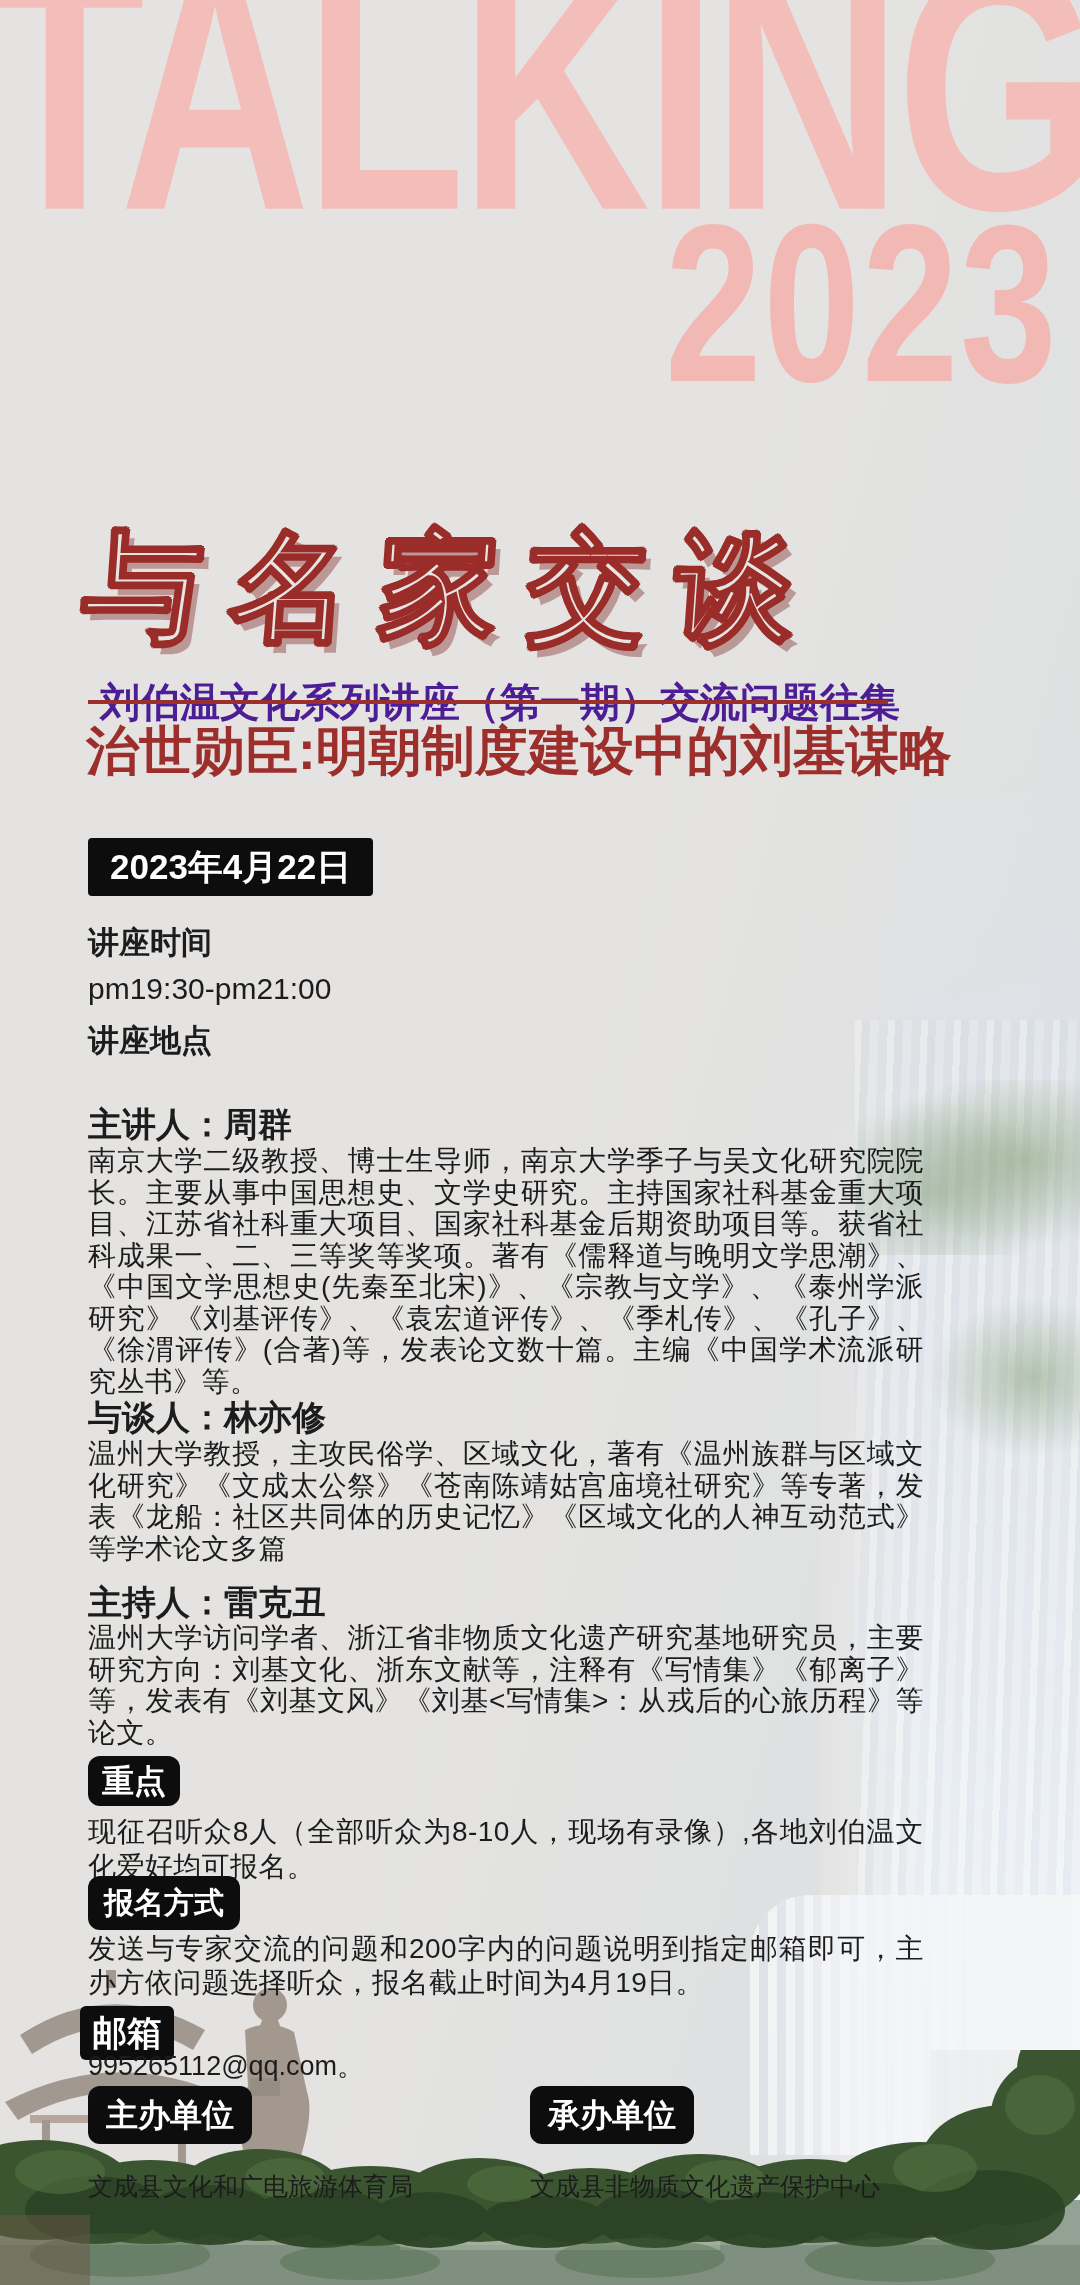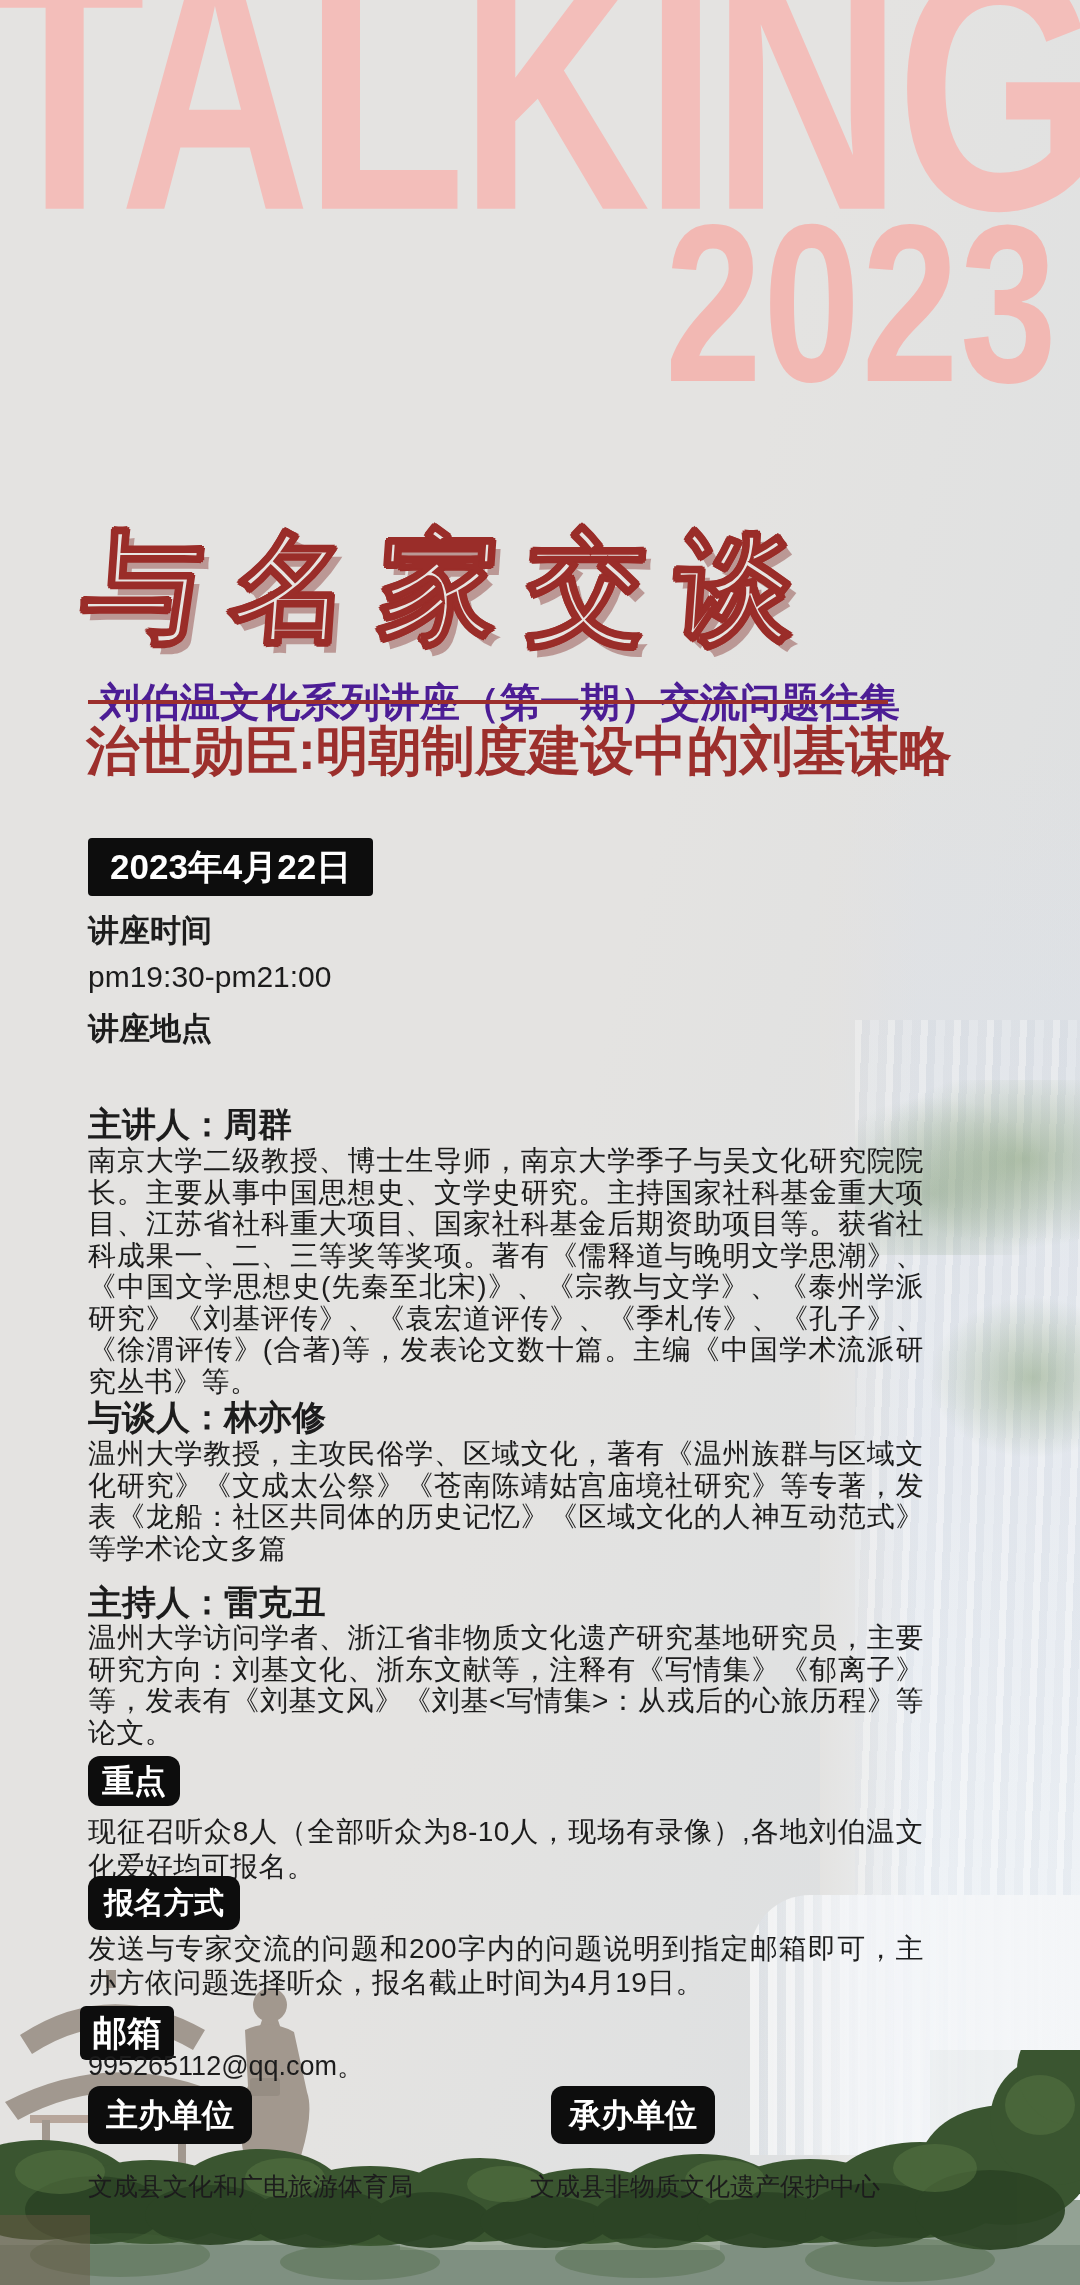--- a/index.html
+++ b/index.html
@@ -75,35 +75,35 @@
   }
   .series{ left:88px; top:675px; font-size:40px; font-weight:bold; color:#4c1d95; white-space:nowrap;margin-left:12px;}
   .underline{ left:88px; top:700px; width:800px; height:4px; background:#9c2f2c; }
   .topic{ left:86px; top:716px; font-size:53px; font-weight:bold; color:#9c2f2c; white-space:nowrap;}
   .badge{
     display:inline-block; background:#0d0d0d; color:#fff; font-weight:bold;
     border-radius:12px; line-height:1.25; white-space:nowrap;
   }
   .date-badge{ left:88px; top:838px; font-size:35px; padding:7px 22px; border-radius:4px;}
   .info{ left:88px; top:910px; }
-  .info .lbl{ font-size:31px; font-weight:bold; margin:0 0 8px 0; }
+  .info .lbl{ font-size:31px; font-weight:bold; margin:12px 0 8px 0; }
   .info .val{ font-size:30px; font-weight:normal; margin:0 0 14px 0; }
   .sp-head{ font-size:34px; font-weight:bold; white-space:nowrap;}
   .para{ width:836px; font-size:28px; line-height:31.5px; letter-spacing:.4px; text-align:justify;}
   .h1p{ left:88px; top:1102px;} .p1{ left:88px; top:1145px;}
   .h2p{ left:88px; top:1395px;} .p2{ left:88px; top:1438px;}
   .h3p{ left:88px; top:1580px;} .p3{ left:88px; top:1622px;}
   .b-key{ left:88px; top:1756px; font-size:32px; padding:5px 14px; border-radius:12px;}
   .p4{ left:88px; top:1814px; line-height:35px;}
   .b-signup{ left:88px; top:1876px; font-size:30px; padding:8px 16px;}
   .p5{ left:88px; top:1932px; line-height:34px;}
   .b-mail{ left:80px; top:2006px; font-size:35px; padding:5px 12px; border-radius:6px;}
   .email{ left:88px; top:2048px; font-size:27px; }
   .b-host{ left:88px; top:2086px; font-size:32px; padding:9px 18px;}
-  .b-org{ left:530px; top:2086px; font-size:32px; padding:9px 18px;margin-left:21px;}
+  .b-org{ left:530px; top:2086px; font-size:32px; padding:9px 18px;}
   .host-name{ left:88px; top:2170px; font-size:25px; font-weight:normal; white-space:nowrap;}
   .org-name{ left:530px; top:2170px; font-size:25px; font-weight:normal; white-space:nowrap;}
 </style>
 </head>
 <body>
 
 <div class="poster">
   <div class="bg"></div>
 
   <div class="wm-word">TALKING</div>

